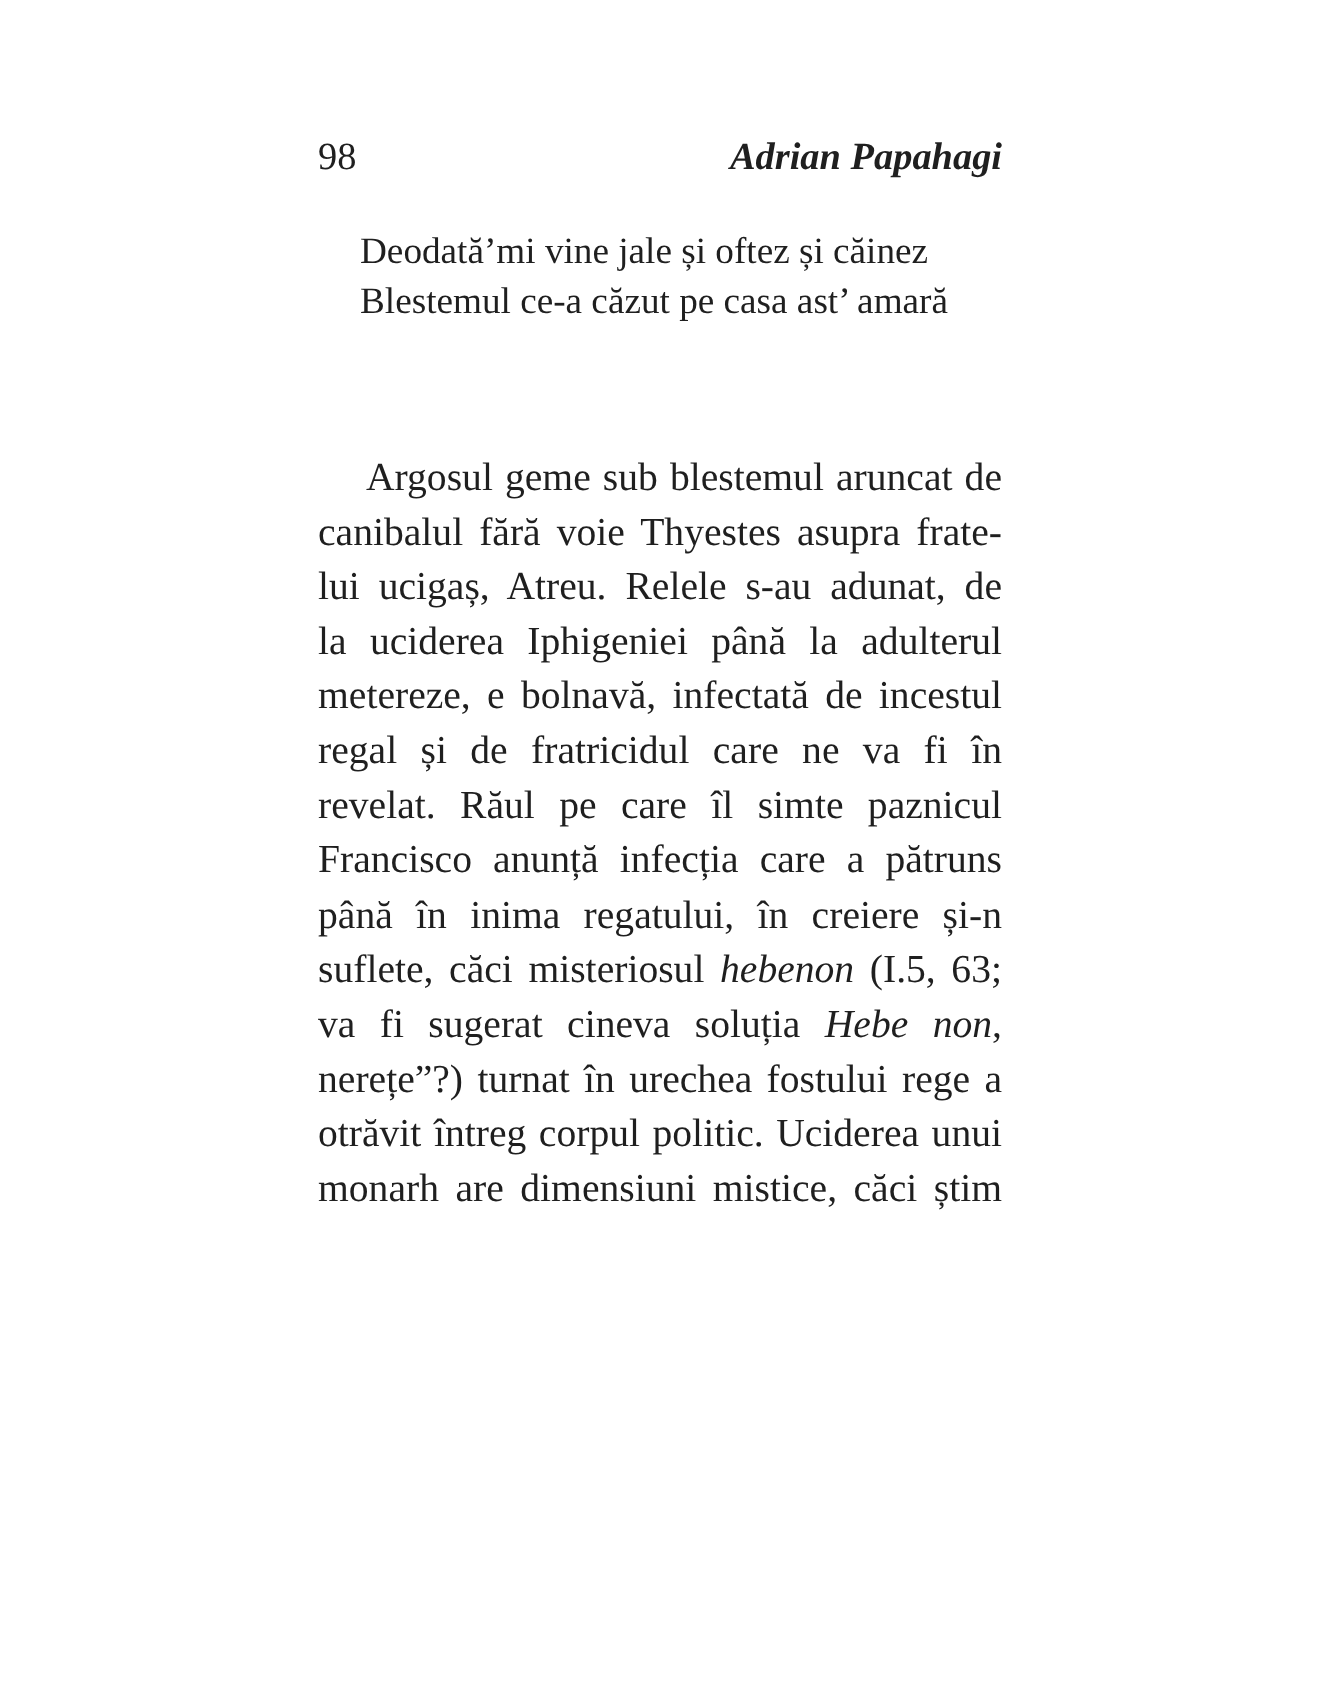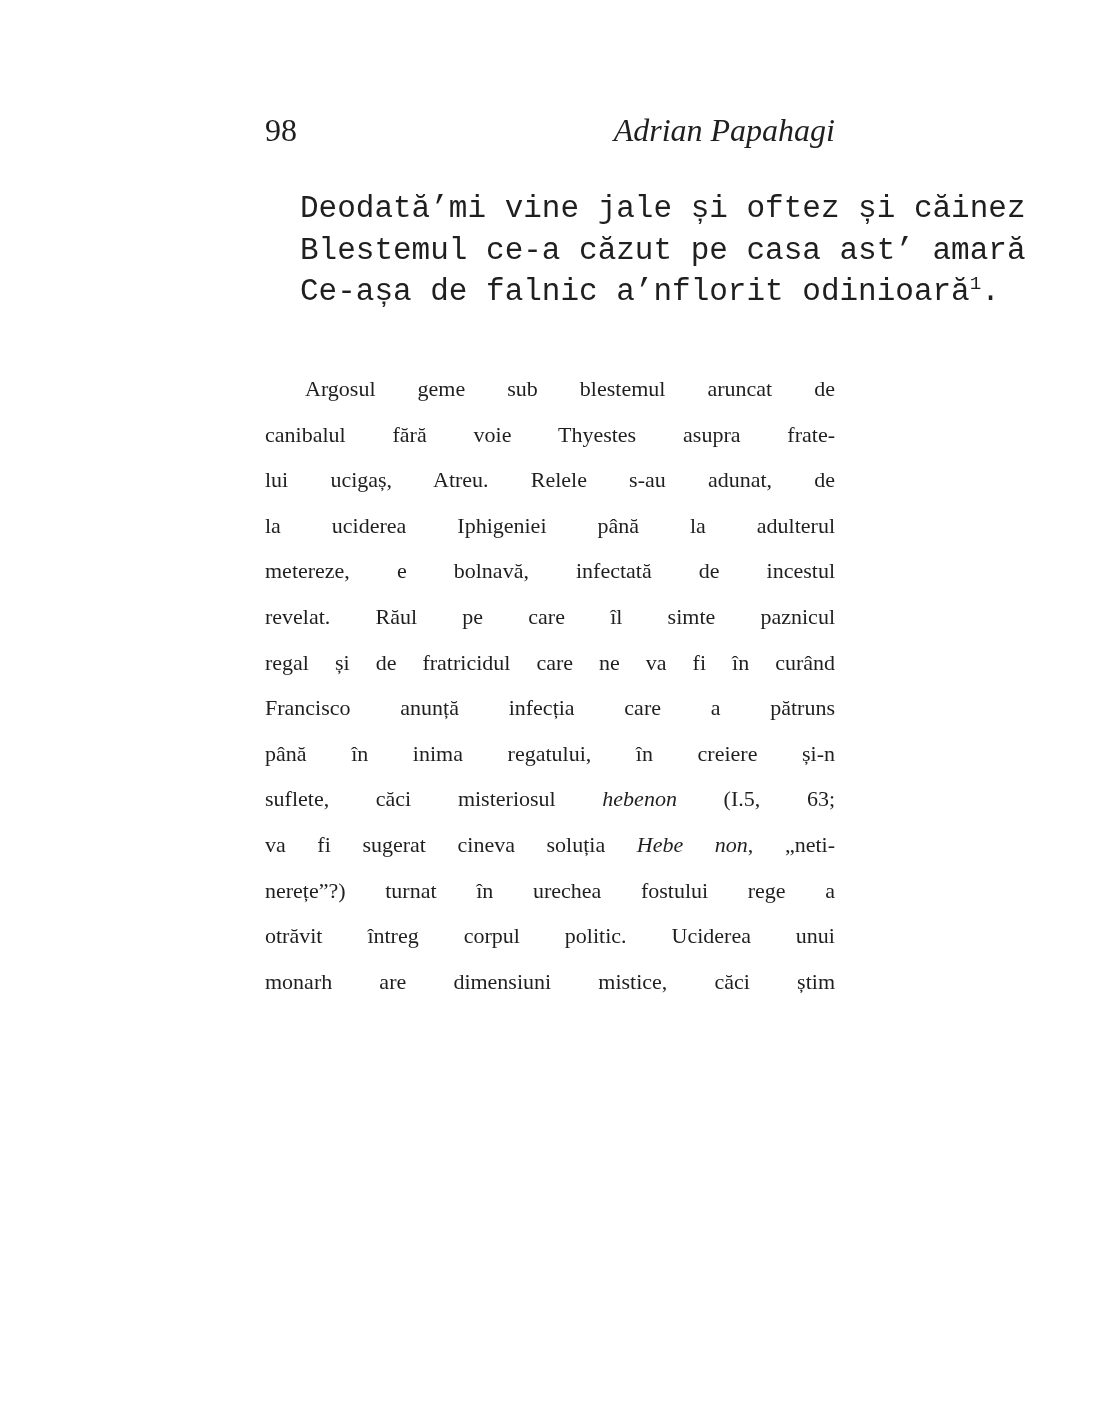--- a/index.html
+++ b/index.html
@@ -19,38 +19,38 @@
     position: absolute;
     left: 265px;
     right: 265px;
     top: 112px;
     display: flex;
     justify-content: space-between;
     align-items: baseline;
     font-size: 32px;
     line-height: 36px;
   }
-  .running-head .author { font-style: italic; }
+  .running-head .author { font-style: italic; font-weight: bold; }
 
   .verse {
     position: absolute;
     left: 300px;
     top: 188px;
     width: 540px;
     font-size: 31px;
     line-height: 41.5px;
   }
-  .verse-line { text-align: left; white-space: nowrap; font-family: Liberation Mono, monospace; }
+  .verse-line { text-align: left; white-space: nowrap; }
 
   .body-text {
     position: absolute;
     left: 265px;
-    top: 366px;
+    top: 376px;
     width: 570px;
-    font-size: 22px;
+    font-size: 33px;
     line-height: 45.6px;
   }
   .body-line {
     text-align: justify;
     text-align-last: justify;
     height: 45.6px;
     overflow: hidden;
   }
   .body-line:first-child { text-indent: 40px; }
 
@@ -83,31 +83,30 @@
 <div class="page" style="--ink: #1f1f1f; --rule: #8a8a8a; --bg: #ffffff;">
 
   <header class="running-head">
     <span class="pagenum">98</span>
     <span class="author">Adrian Papahagi</span>
   </header>
 
   <section class="verse">
       <div class="verse-line"><span>Deodată’mi vine jale și oftez și căinez</span></div>
       <div class="verse-line"><span>Blestemul ce-a căzut pe casa ast’ amară</span></div>
-      <div class="verse-line"><span>Ce-așa de falnic a’nflorit odinioară</span><span class="sup">1</span><span>.</span></div>
     </section>
 
   <section class="body-text">
       <div class="body-line fit-line" style=""><span>Argosul geme sub blestemul aruncat de</span></div>
       <div class="body-line fit-line" style=""><span>canibalul fără voie Thyestes asupra frate-</span></div>
       <div class="body-line fit-line" style=""><span>lui ucigaș, Atreu. Relele s-au adunat, de</span></div>
       <div class="body-line fit-line" style=""><span>la uciderea Iphigeniei până la adulterul</span></div>
       <div class="body-line fit-line" style=""><span>metereze, e bolnavă, infectată de incestul</span></div>
+      <div class="body-line fit-line" style=""><span>regal și de fratricidul care ne va fi în curând</span></div>
       <div class="body-line fit-line" style=""><span>revelat. Răul pe care îl simte paznicul</span></div>
-      <div class="body-line fit-line" style=""><span>regal și de fratricidul care ne va fi în curând</span></div>
       <div class="body-line fit-line" style=""><span>Francisco anunță infecția care a pătruns</span></div>
       <div class="body-line fit-line" style=""><span>până în inima regatului, în creiere și-n</span></div>
       <div class="body-line fit-line" style=""><span>suflete, căci misteriosul </span><span class="it">hebenon</span><span> (I.5, 63;</span></div>
       <div class="body-line fit-line" style=""><span>va fi sugerat cineva soluția </span><span class="it">Hebe non</span><span>, „neti-</span></div>
       <div class="body-line fit-line" style=""><span>nerețe”?) turnat în urechea fostului rege a</span></div>
       <div class="body-line fit-line" style=""><span>otrăvit întreg corpul politic. Uciderea unui</span></div>
       <div class="body-line fit-line" style=""><span>monarh are dimensiuni mistice, căci știm</span></div>
     </section>
 
   <div class="footnote-rule"></div>

